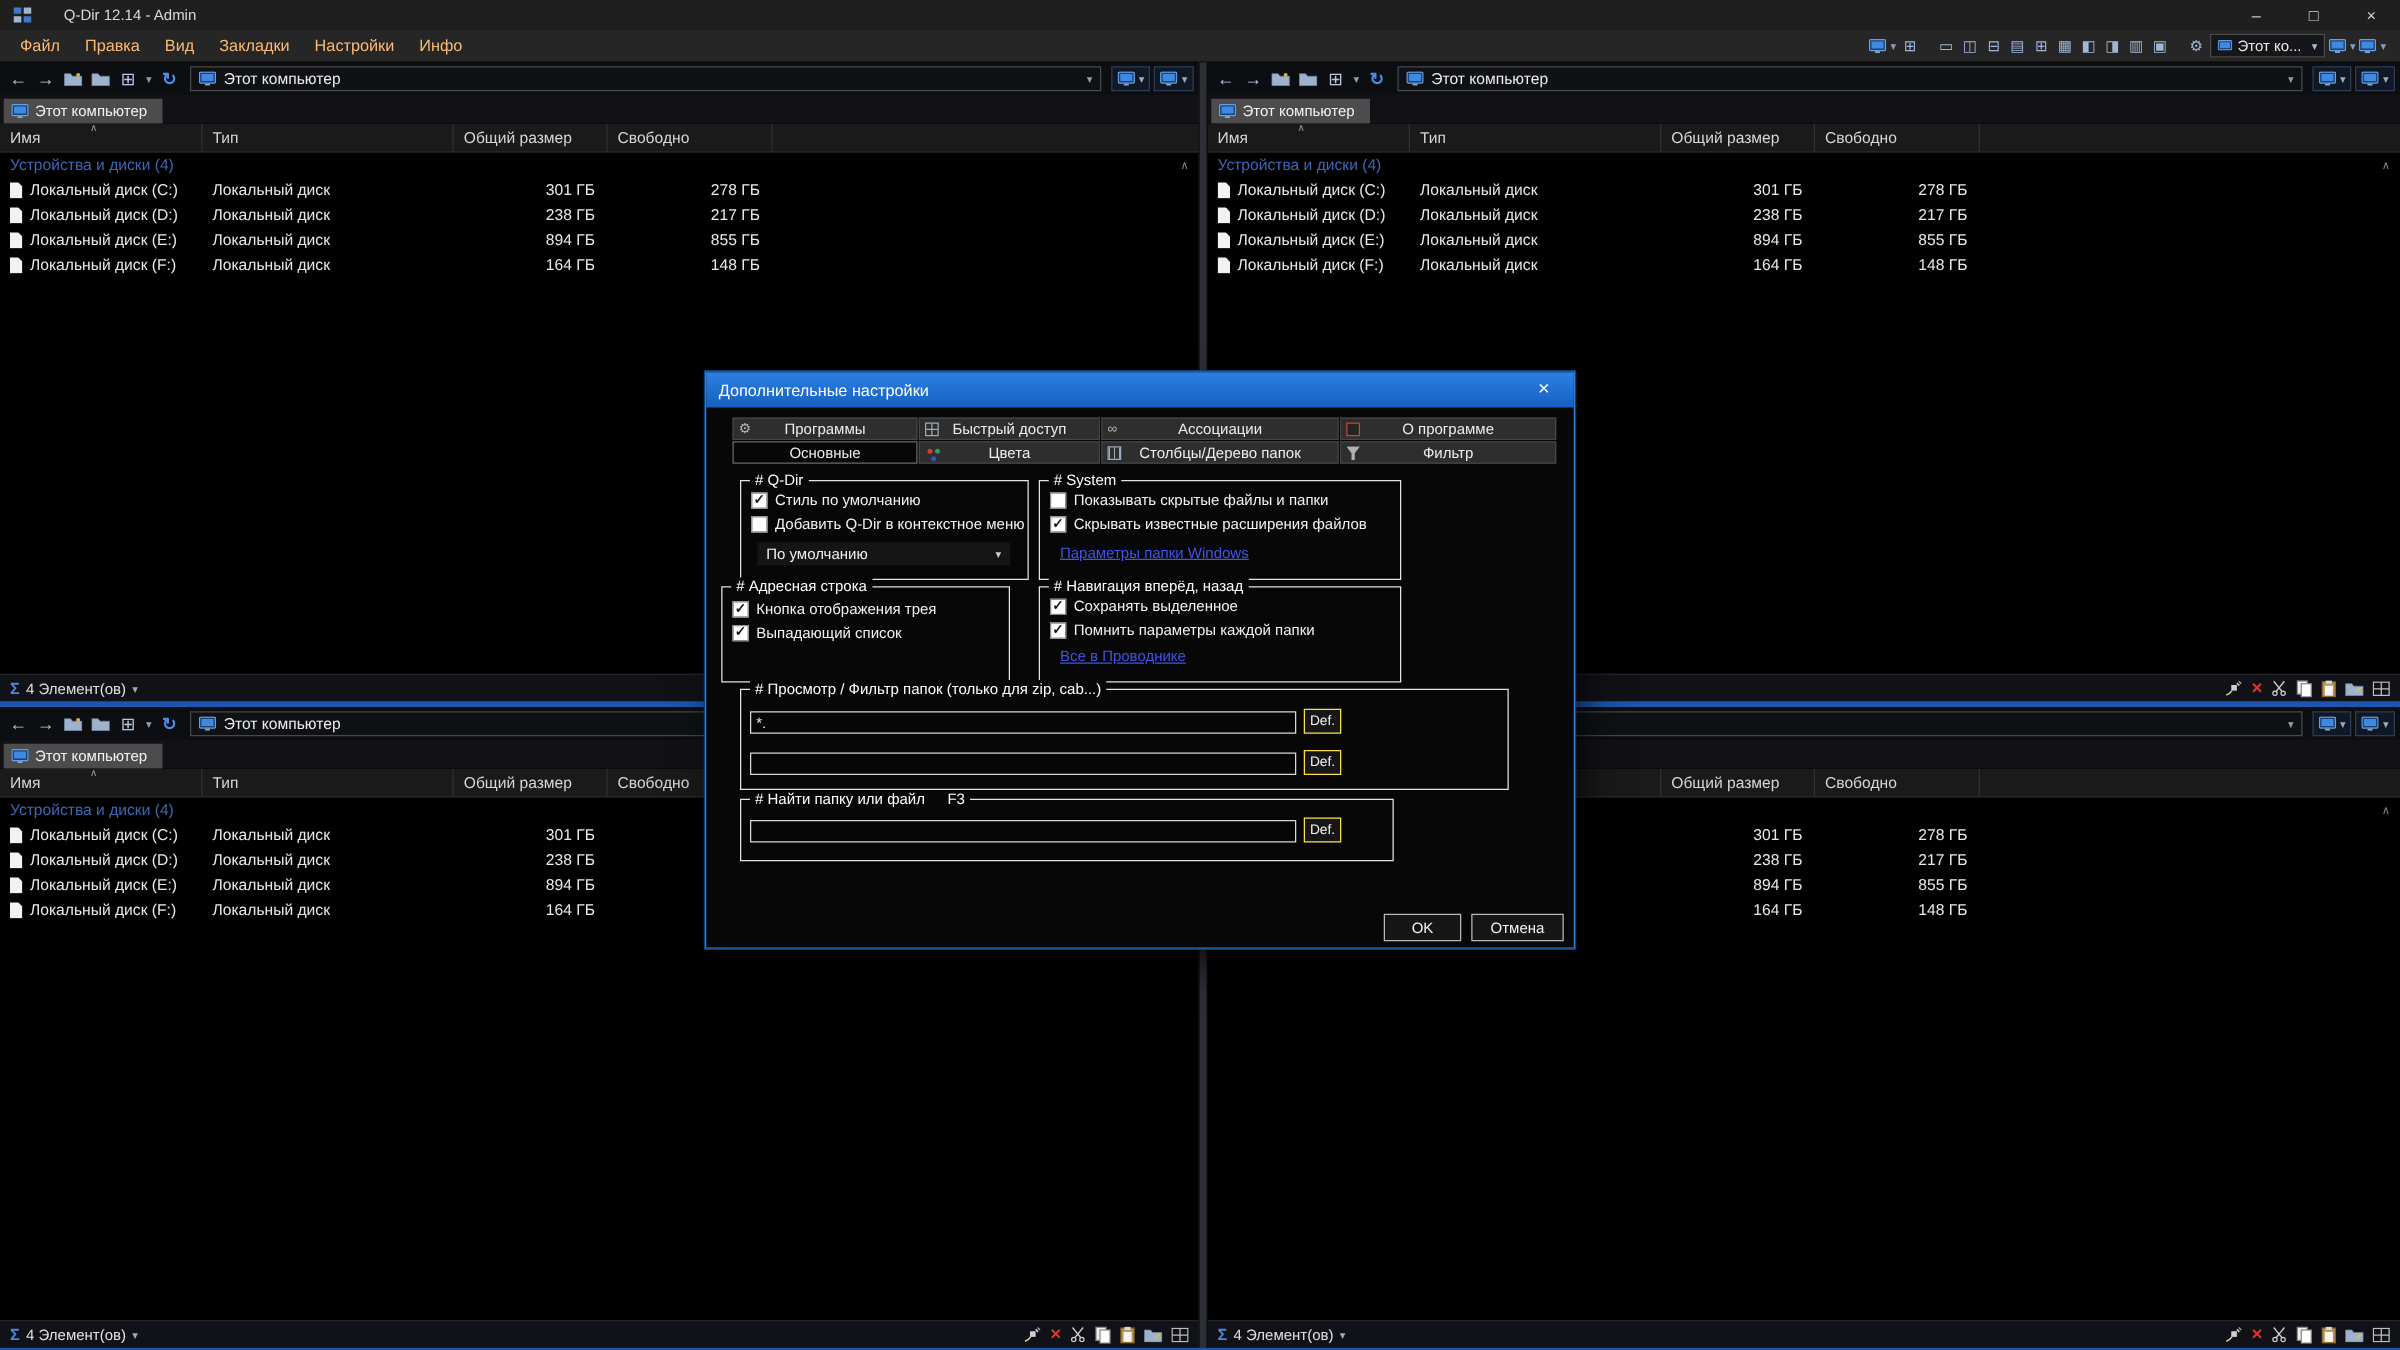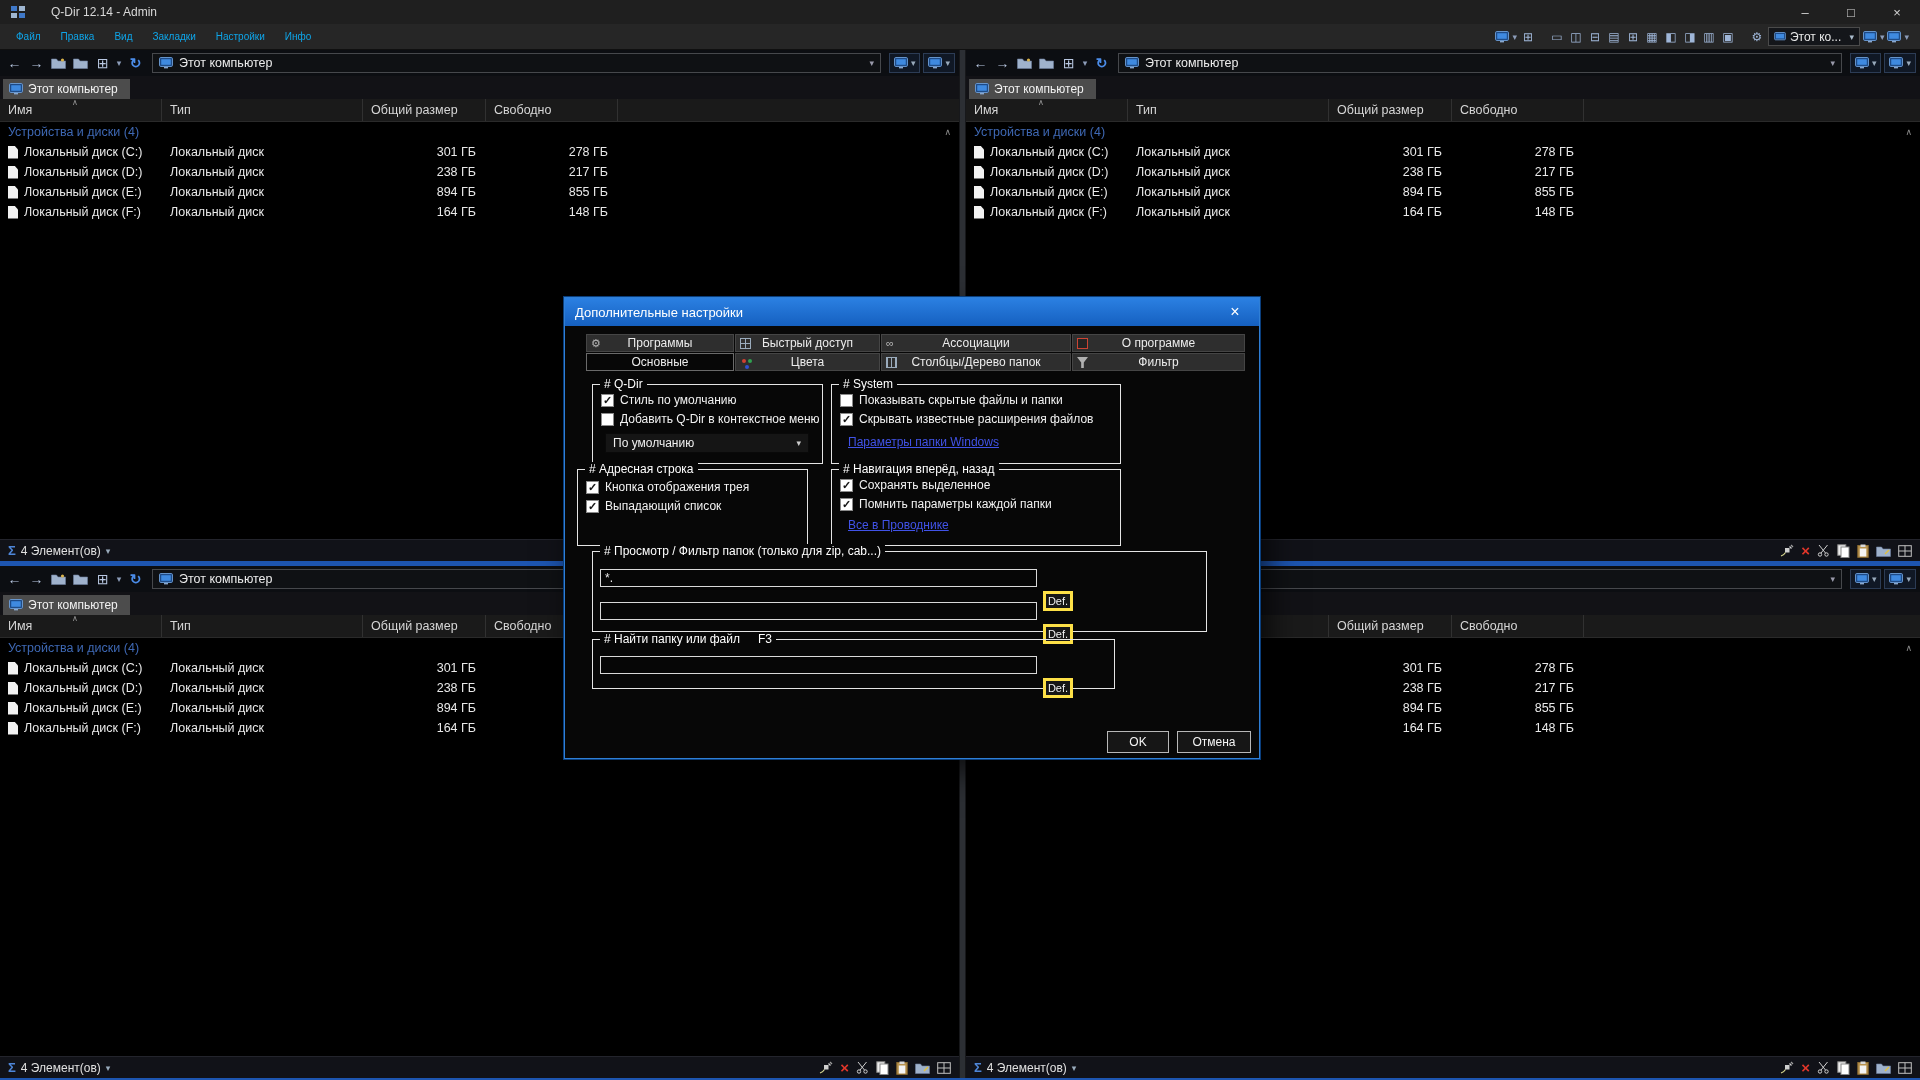--- a/index.html
+++ b/index.html
@@ -7,21 +7,21 @@
     font-family:"Liberation Sans", sans-serif; color:#e0e0e0; }
 
   
   .titlebar { height:24px; background:#1f1f1f; display:flex; align-items:center; padding-left:10px; gap:25px; }
   .tb-title { font-size:12px; color:#d8d8d8; }
   .win-controls { margin-left:auto; display:flex; height:24px; }
   .win-btn { width:46px; display:flex; align-items:center; justify-content:center; color:#d4d4d4; font-size:13px; }
 
   
   .menubar { height:26px; background:#262626; display:flex; align-items:center; padding:0 6px; border-bottom:1px solid #101010; }
-  .menu-item { font-size:10px; color:#0ea5e9; padding:3px 10px; }
+  .menu-item { font-size:13px; color:#fdba74; padding:3px 10px; }
   .global-toolbar { margin-left:auto; display:flex; align-items:center; gap:3px; padding-right:5px; }
   .gi { font-size:12px; color:#9fb6d8; min-width:16px; text-align:center; line-height:1; }
   .gchv { font-size:9px; color:#8c9cb8; }
   .gsep { width:7px; }
   .gcombo { display:flex; align-items:center; gap:4px; border:1px solid #4a4a4a; background:#14161a; height:19px; padding:0 5px; font-size:12px; color:#e8e8e8; min-width:92px;justify-content:space-between; }
   .gcombo .chev { margin-left:auto; font-size:9px; color:#aabbcc; }
 
   
   .main { position:absolute; left:0; top:50px; width:1920px; bottom:0; display:flex; border-bottom:2px solid #1d55b0; }
   .col { display:flex; flex-direction:column; min-width:0; }
@@ -88,21 +88,21 @@
   .ic-funnel { background:#b0b0b0; clip-path:polygon(0 0,100% 0,62% 50%,62% 100%,38% 100%,38% 50%); }
 
   .grp { position:absolute; border:1px solid #e4e4e4; }
   .grp-title { position:absolute; top:-8px; left:7px; background:#070707; padding:0 4px; font-size:12px; color:#ffffff; white-space:nowrap; display:inline-flex; gap:18px; }
   .cbrow { position:absolute; display:flex; align-items:center; gap:6px; font-size:12px; color:#f2f2f2; white-space:nowrap; }
   .cb { width:13px; height:13px; flex:none; background:#ffffff; border:1px solid #8a8a8a; display:flex; align-items:center; justify-content:center; font-size:11px; font-weight:bold; color:#151515; line-height:1; }
   .dselect { position:absolute; left:12px; top:48px; width:204px; height:20px; background:#151515; border:1px solid #090909; display:flex; align-items:center; padding:0 7px; font-size:12px; color:#f0f0f0; }
   .dselect .chev { margin-left:auto; font-size:9px; color:#cccccc; }
   .dlink { position:absolute; font-size:12px; color:#4153e8; text-decoration:underline; white-space:nowrap; }
   .dinput { position:absolute; height:18px; background:#060606; border:1px solid #d8d8d8; color:#ececec; font-size:12px; font-family:inherit; padding:0 4px; }
-  .defbtn { position:absolute; width:30px; height:20px; background:#161616; border:3px solid #fde047; display:flex; align-items:center; justify-content:center; font-size:11px; color:#f0f0f0;margin-top:24px; }
+  .defbtn { position:absolute; width:30px; height:20px; background:#161616; border:1px solid #fde047; display:flex; align-items:center; justify-content:center; font-size:11px; color:#f0f0f0; }
   .dbtn { position:absolute; height:22px; background:#161616; border:1px solid #b8b8b8; display:flex; align-items:center; justify-content:center; font-size:12px; color:#f4f4f4; top:433px; }
   .dbtn.ok { left:542px; width:62px; }
   .dbtn.cancel { left:612px; width:74px; }
 </style>
 </head>
 <body>
 
 <div class="titlebar">
   <svg width="16" height="14" viewBox="0 0 16 14">
       <rect x="1" y="1" width="6" height="5" fill="#3f78c8"></rect>

